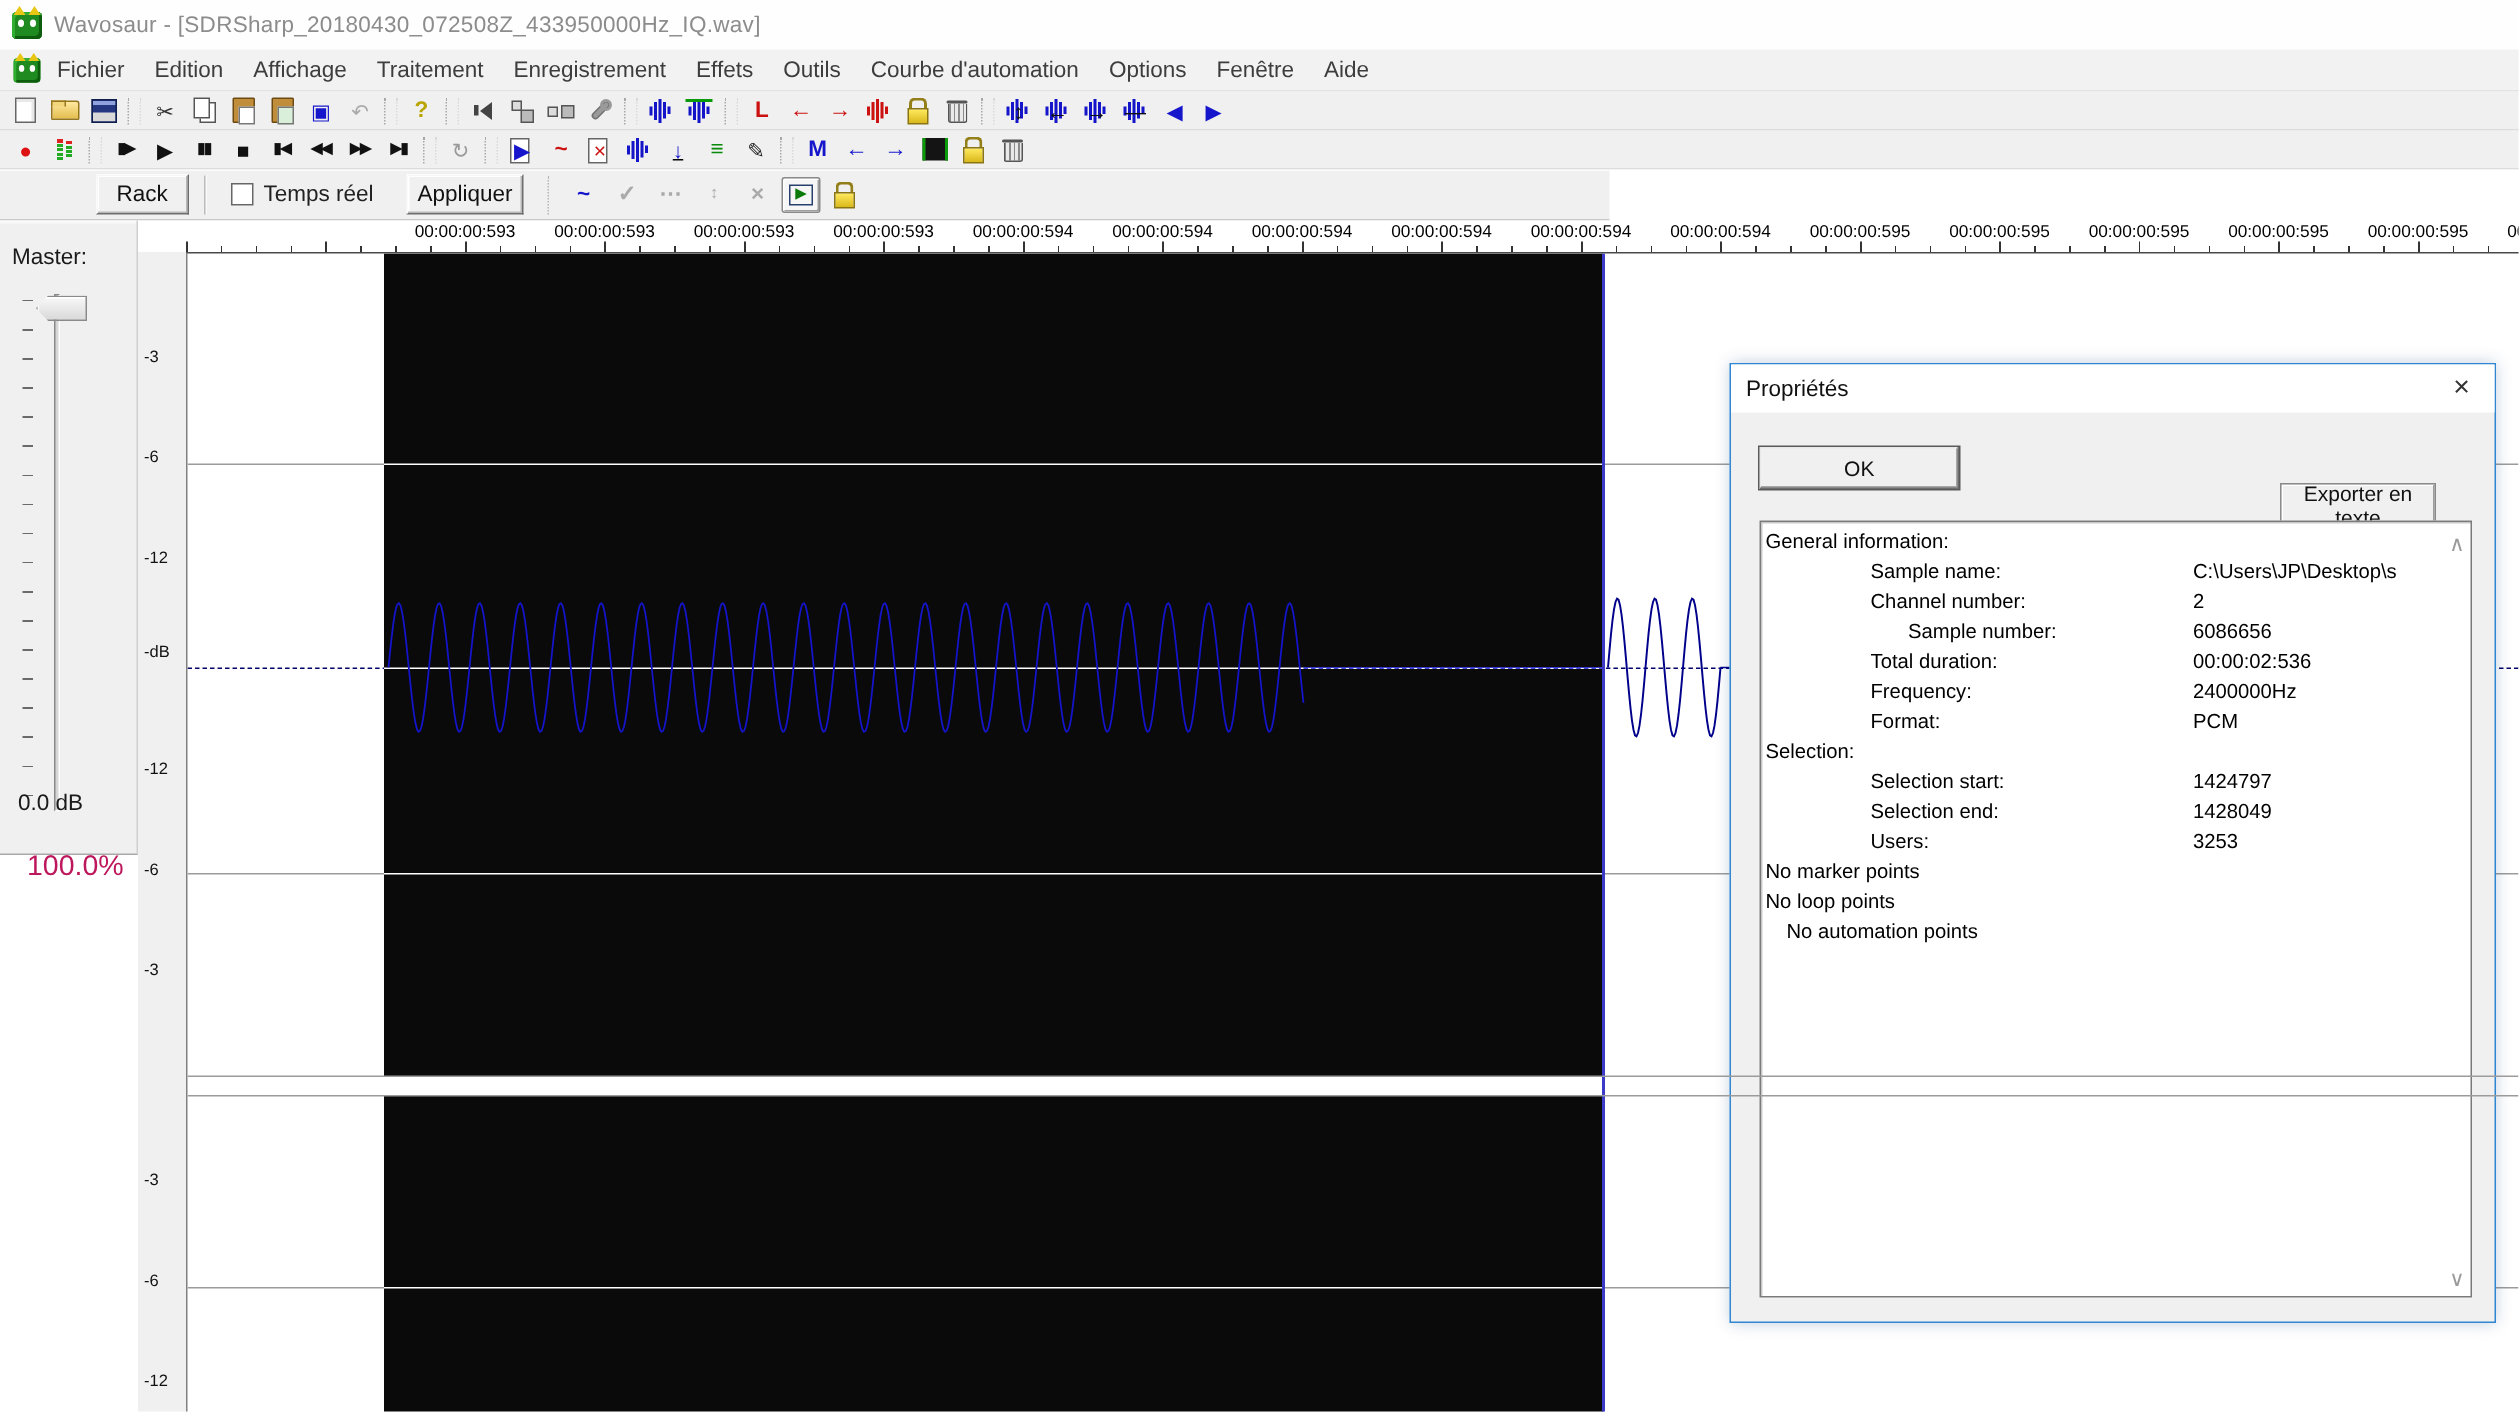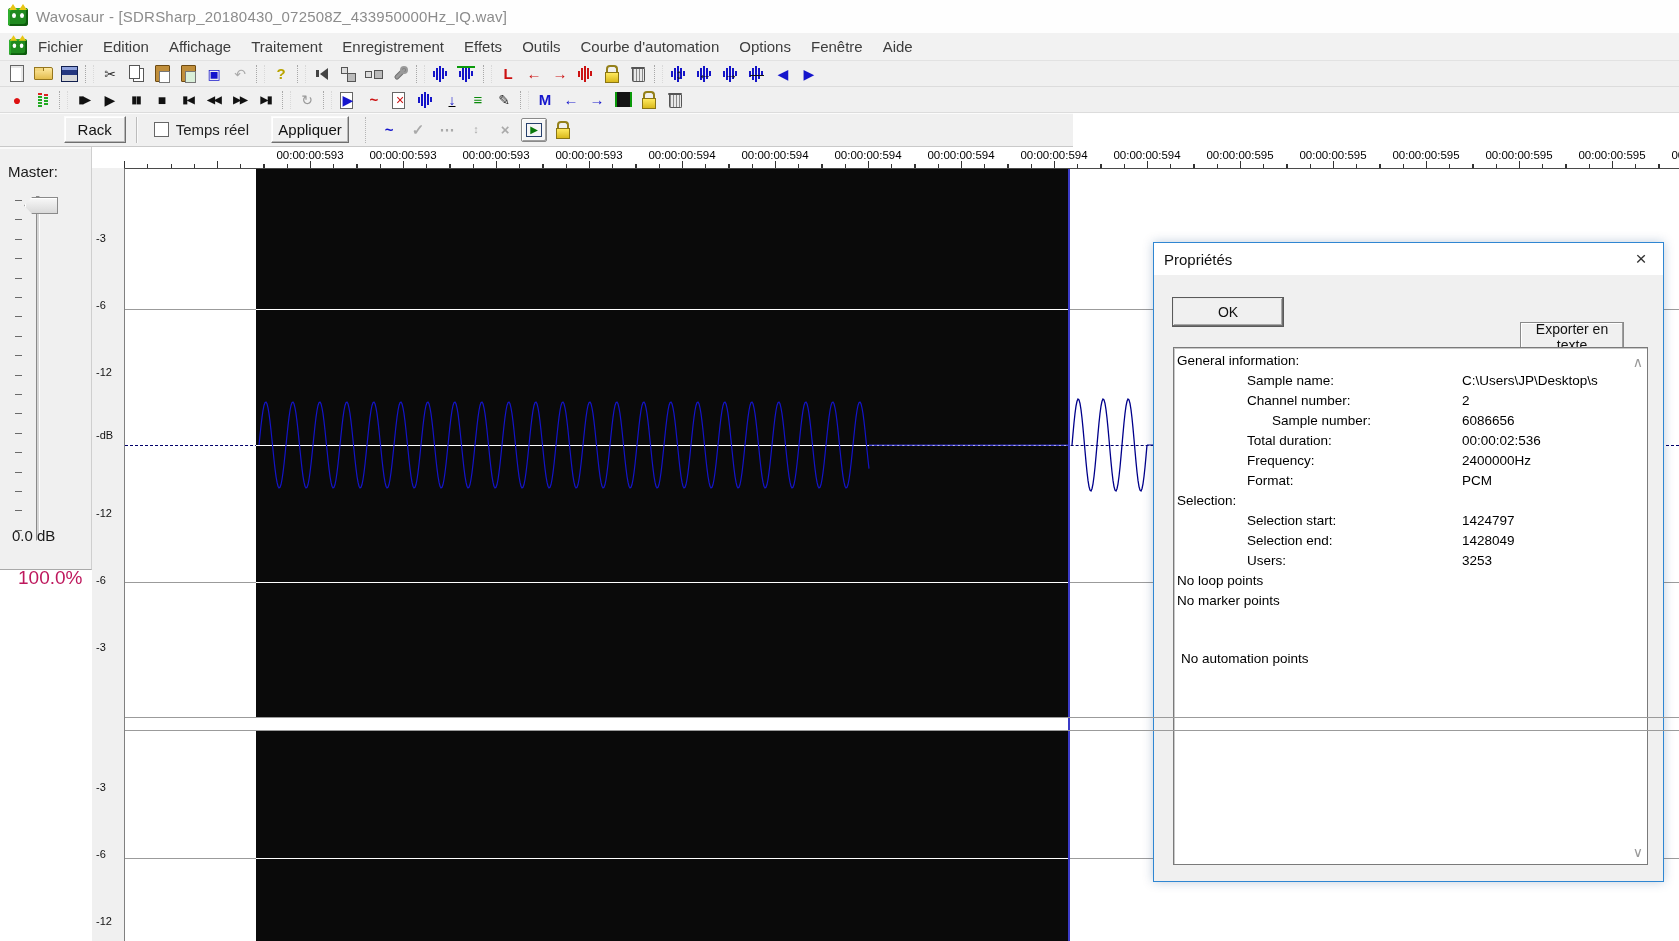--- a/index.html
+++ b/index.html
@@ -159,21 +159,21 @@
   
   #dialog { position:absolute; left:1153px; top:242px; width:511px; height:640px; background:#f0f0f0;
     border:1px solid #2f86d2; box-shadow:0 0 10px rgba(0,60,120,.25); }
   #dialog-title { position:absolute; left:0; top:0; width:100%; height:32px; background:#fff;
     display:flex; align-items:center; }
   #dialog-title-text { font-size:15px; color:#111; margin-left:10px; }
   #dialog-close { position:absolute; right:8px; top:2px; width:28px; height:28px; display:flex;
     align-items:center; justify-content:center; font-size:19px; color:#333; }
   .dlg-btn { position:absolute; background:#f0f0f0; font-size:14px; color:#111; display:flex;
     align-items:center; justify-content:center; }
-  #ok-btn { left:18px; top:54px; width:112px; height:30px; border:1px solid #5a5a5a;
+  #ok-btn { left:18px; top:54px; width:135px; height:30px; border:1px solid #5a5a5a;
     box-shadow: inset -1px -1px 0 #6f6f6f, inset 1px 1px 0 #e9e9e9, inset -2px -2px 0 #a8a8a8; }
   #export-btn { left:366px; top:54px; width:104px; height:29px; border:1px solid #8a8a8a;
     box-shadow: inset -1px -1px 0 #9f9f9f, inset 1px 1px 0 #fff; margin-top: 25px; }
   #listbox { position:absolute; left:19px; top:104px; width:475px; height:518px; background:#fff;
     border:1px solid #7a7a7a; box-shadow: inset 1px 1px 0 #c9c9c9; overflow:hidden; padding-top:4px; }
   .dlg-row { position:relative; height:20px; }
   .dlg-label { position:absolute; top:1px; font-size:13.5px; color:#000; white-space:pre; }
   .dlg-value { position:absolute; left:288px; top:1px; font-size:13.5px; color:#000; white-space:pre; }
   #lb-scroll-up { position:absolute; right:4px; top:6px; color:#9a9a9a; font-size:14px; }
   #lb-scroll-down { position:absolute; right:4px; bottom:4px; color:#9a9a9a; font-size:14px; }
@@ -815,30 +815,30 @@
           <span class="dlg-label" style="left: 73px;">Selection end:</span>
           <span class="dlg-value">1428049</span>
         </div>
       
         <div class="dlg-row">
           <span class="dlg-label" style="left: 73px;">Users:</span>
           <span class="dlg-value">3253</span>
         </div>
       
         <div class="dlg-row">
+          <span class="dlg-label" style="left: 3px;">No marker points</span>
+          <span class="dlg-value"></span>
+        </div>
+      
+        <div class="dlg-row">
           <span class="dlg-label" style="left: 3px;">No loop points</span>
           <span class="dlg-value"></span>
         </div>
       
         <div class="dlg-row">
-          <span class="dlg-label" style="left: 3px;">No marker points</span>
-          <span class="dlg-value"></span>
-        </div>
-      
-        <div class="dlg-row">
-          <span class="dlg-label" style="left: 7px; margin-top: 38px;">No automation points</span>
+          <span class="dlg-label" style="left: 17px;">No automation points</span>
           <span class="dlg-value"></span>
         </div>
       </span>
     <span id="lb-scroll-up">∧</span>
     <span id="lb-scroll-down">∨</span>
   </div>
 </div>
 
 </body></html>

